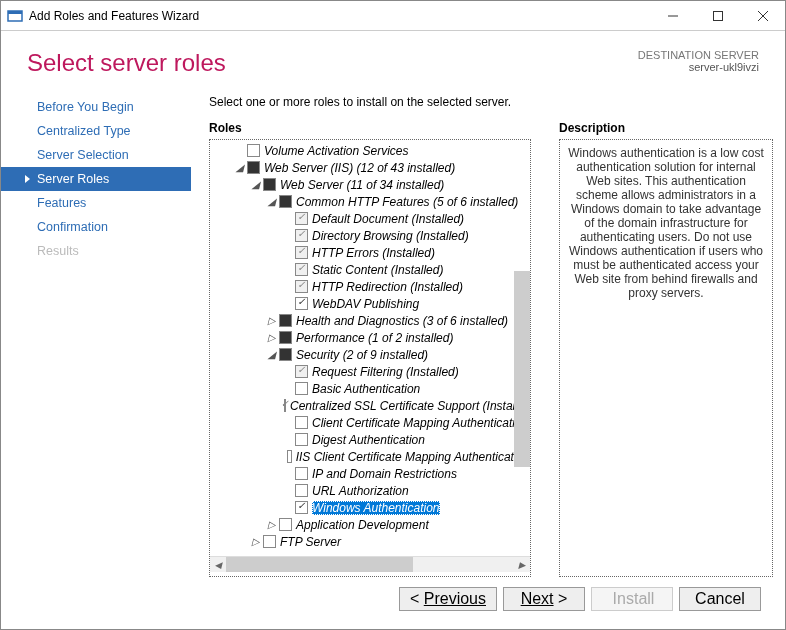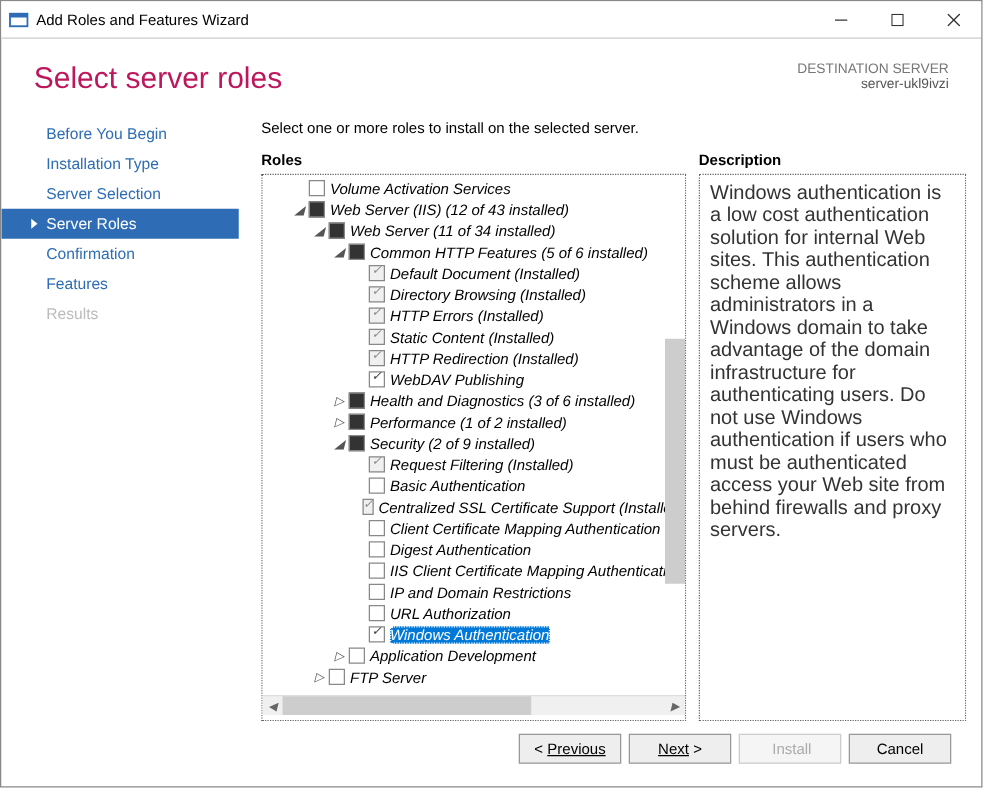--- a/index.html
+++ b/index.html
@@ -15,40 +15,40 @@
   .dest { text-align: right; font-size: 11px; color: #555; }
   .dest .lbl { color: #777; }
   .main { flex: 1; display: flex; overflow: hidden; padding: 6px 0 0 0; }
   .nav { width: 190px; padding-top: 8px; }
   .nav-item { font-size: 12.5px; padding: 5px 0 5px 36px; color: #2e6db5; cursor: pointer; position: relative; }
   .nav-item.active { background: #2e6db5; color: #fff; }
   .nav-item.active::before { content:""; position:absolute; left:24px; top:50%; width:0; height:0; border-top:4px solid transparent; border-bottom:4px solid transparent; border-left:5px solid #fff; transform:translateY(-50%);}
   .nav-item.disabled { color: #bbb; cursor: default; }
   .center { flex: 1; display: flex; flex-direction: column; padding: 0 12px 0 18px; overflow: hidden; }
   .instr { font-size: 12px; margin: 8px 0 12px 0; }
-  .panels { flex:1; display:flex; gap: 10px; overflow: hidden; }
+  .panels { flex:1; display:flex; gap: 28px; overflow: hidden; }
   .roles-panel { flex: 1; display: flex; flex-direction: column; overflow: hidden; }
   .panel-title { font-size: 12px; font-weight: 600; margin-bottom: 4px; }
   .tree-box { flex:1; border:1px dotted #666; overflow: auto; position: relative; background:#fff;font-style:italic; }
   .tree { list-style: none; font-size: 12px; padding: 2px 0 6px 0; }
   .node { display: flex; align-items: center; height: 17px; white-space: nowrap; }
   .toggle { width: 11px; text-align: center; font-size: 10px; color: #555; cursor: pointer; user-select: none; margin-right: 2px; }
   .toggle.empty { visibility: hidden; }
   .cb { width: 13px; height: 13px; border: 1px solid #888; margin-right: 4px; display: inline-flex; align-items:center; justify-content:center; background:#fff; position:relative; }
   .cb.checked::after { content:"✓"; font-size:10px; line-height:1; color:#333; position:absolute; top:-1px; }
   .cb.checked.gray { background:#f0f0f0; }
   .cb.checked.gray::after { color:#888; }
   .cb.partial { background: #333; }
   .cb.partial::after { content:""; }
   .lbl { user-select: none; }
   .lbl.sel { background: #0078d7; color: #fff; outline: 1px dotted #fff; outline-offset:-1px; }
   .desc-panel { width: 214px; display:flex; flex-direction:column; }
-  .desc-box { flex:1; border:1px dotted #666; padding: 6px 8px; font-size: 16px; color:#333; overflow:auto; }
+  .desc-box { flex:1; border:1px dotted #666; padding: 6px 8px; font-size: 12px; color:#333; overflow:auto;text-align:center; }
   .footer { padding: 10px 24px 18px 0; display: flex; justify-content: flex-end; gap: 6px; }
-  .btn { min-width: 82px; height: 24px; font-size: 12px; border: 1px solid #999; background: #eee; cursor: pointer; padding: 0 10px; }
+  .btn { min-width: 82px; height: 24px; font-size: 16px; border: 1px solid #999; background: #eee; cursor: pointer; padding: 0 10px; }
   .btn:disabled { color: #aaa; border-color:#ccc; background:#f5f5f5; cursor:default;padding-left:13px;}
   .hscroll { position: sticky; bottom: 0; height: 16px; background: #f0f0f0; border-top:1px solid #ddd; display:flex; }
   .hscroll .track { flex:1; position:relative; }
   .hscroll .thumb { position:absolute; left:0; top:0; height:100%; width:65%; background:#cdcdcd; }
   .hscroll .arr { width:16px; display:flex; align-items:center; justify-content:center; font-size:9px; color:#666; }
   .vthumb { position:absolute; right:0; top:30%; width:16px; height:45%; background:#cdcdcd; }
   .u { text-decoration: underline; }
 </style>
 </head>
 <body>
@@ -86,25 +86,25 @@
     <h1>Select server roles</h1>
     <div class="dest">
       <div class="lbl">DESTINATION SERVER</div>
       <div>server-ukl9ivzi</div>
     </div>
   </div>
 
   <div class="main">
     <div class="nav" id="nav">
         <div class="nav-item">Before You Begin</div>
-        <div class="nav-item">Installation Type</div>
+        <div class="nav-item">Centralized Type</div>
         <div class="nav-item">Server Selection</div>
         <div class="nav-item active">Server Roles</div>
+        <div class="nav-item">Features</div>
         <div class="nav-item">Confirmation</div>
-        <div class="nav-item">Features</div>
         <div class="nav-item disabled">Results</div>
       </div>
 
     <div class="center">
       <div class="instr">Select one or more roles to install on the selected server.</div>
       <div class="panels">
         <div class="roles-panel">
           <div class="panel-title">Roles</div>
           <div class="tree-box">
             <ul class="tree" id="tree">

